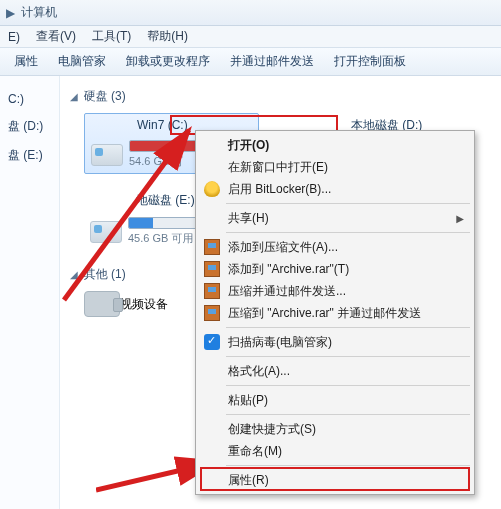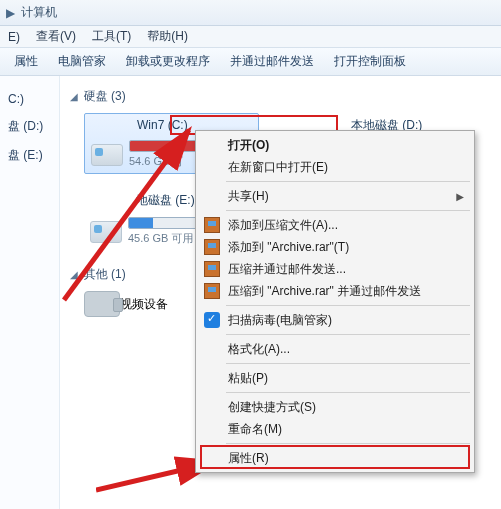--- a/index.html
+++ b/index.html
@@ -169,20 +169,24 @@
   <line x1="0" y1="90" x2="120" y2="62" stroke="#d61f1f" stroke-width="5" marker-end="url(#ah2)"></line>
 </svg>
 
 <div class="context-menu">
   <div class="row">
       <b>打开(O)</b>
     </div>
   <div class="row">
       <span>在新窗口中打开(E)</span>
     </div>
+  <div class="row">
+      <span class="ic ic-shield"></span>
+      <span>启用 BitLocker(B)...</span>
+    </div>
   <div class="sep"></div>
   <div class="row">
       <span>共享(H)</span>
       <span class="sub">▶</span>
     </div>
   <div class="sep"></div>
   <div class="row">
       <span class="ic ic-rar"></span>
       <span>添加到压缩文件(A)...</span>
     </div>

